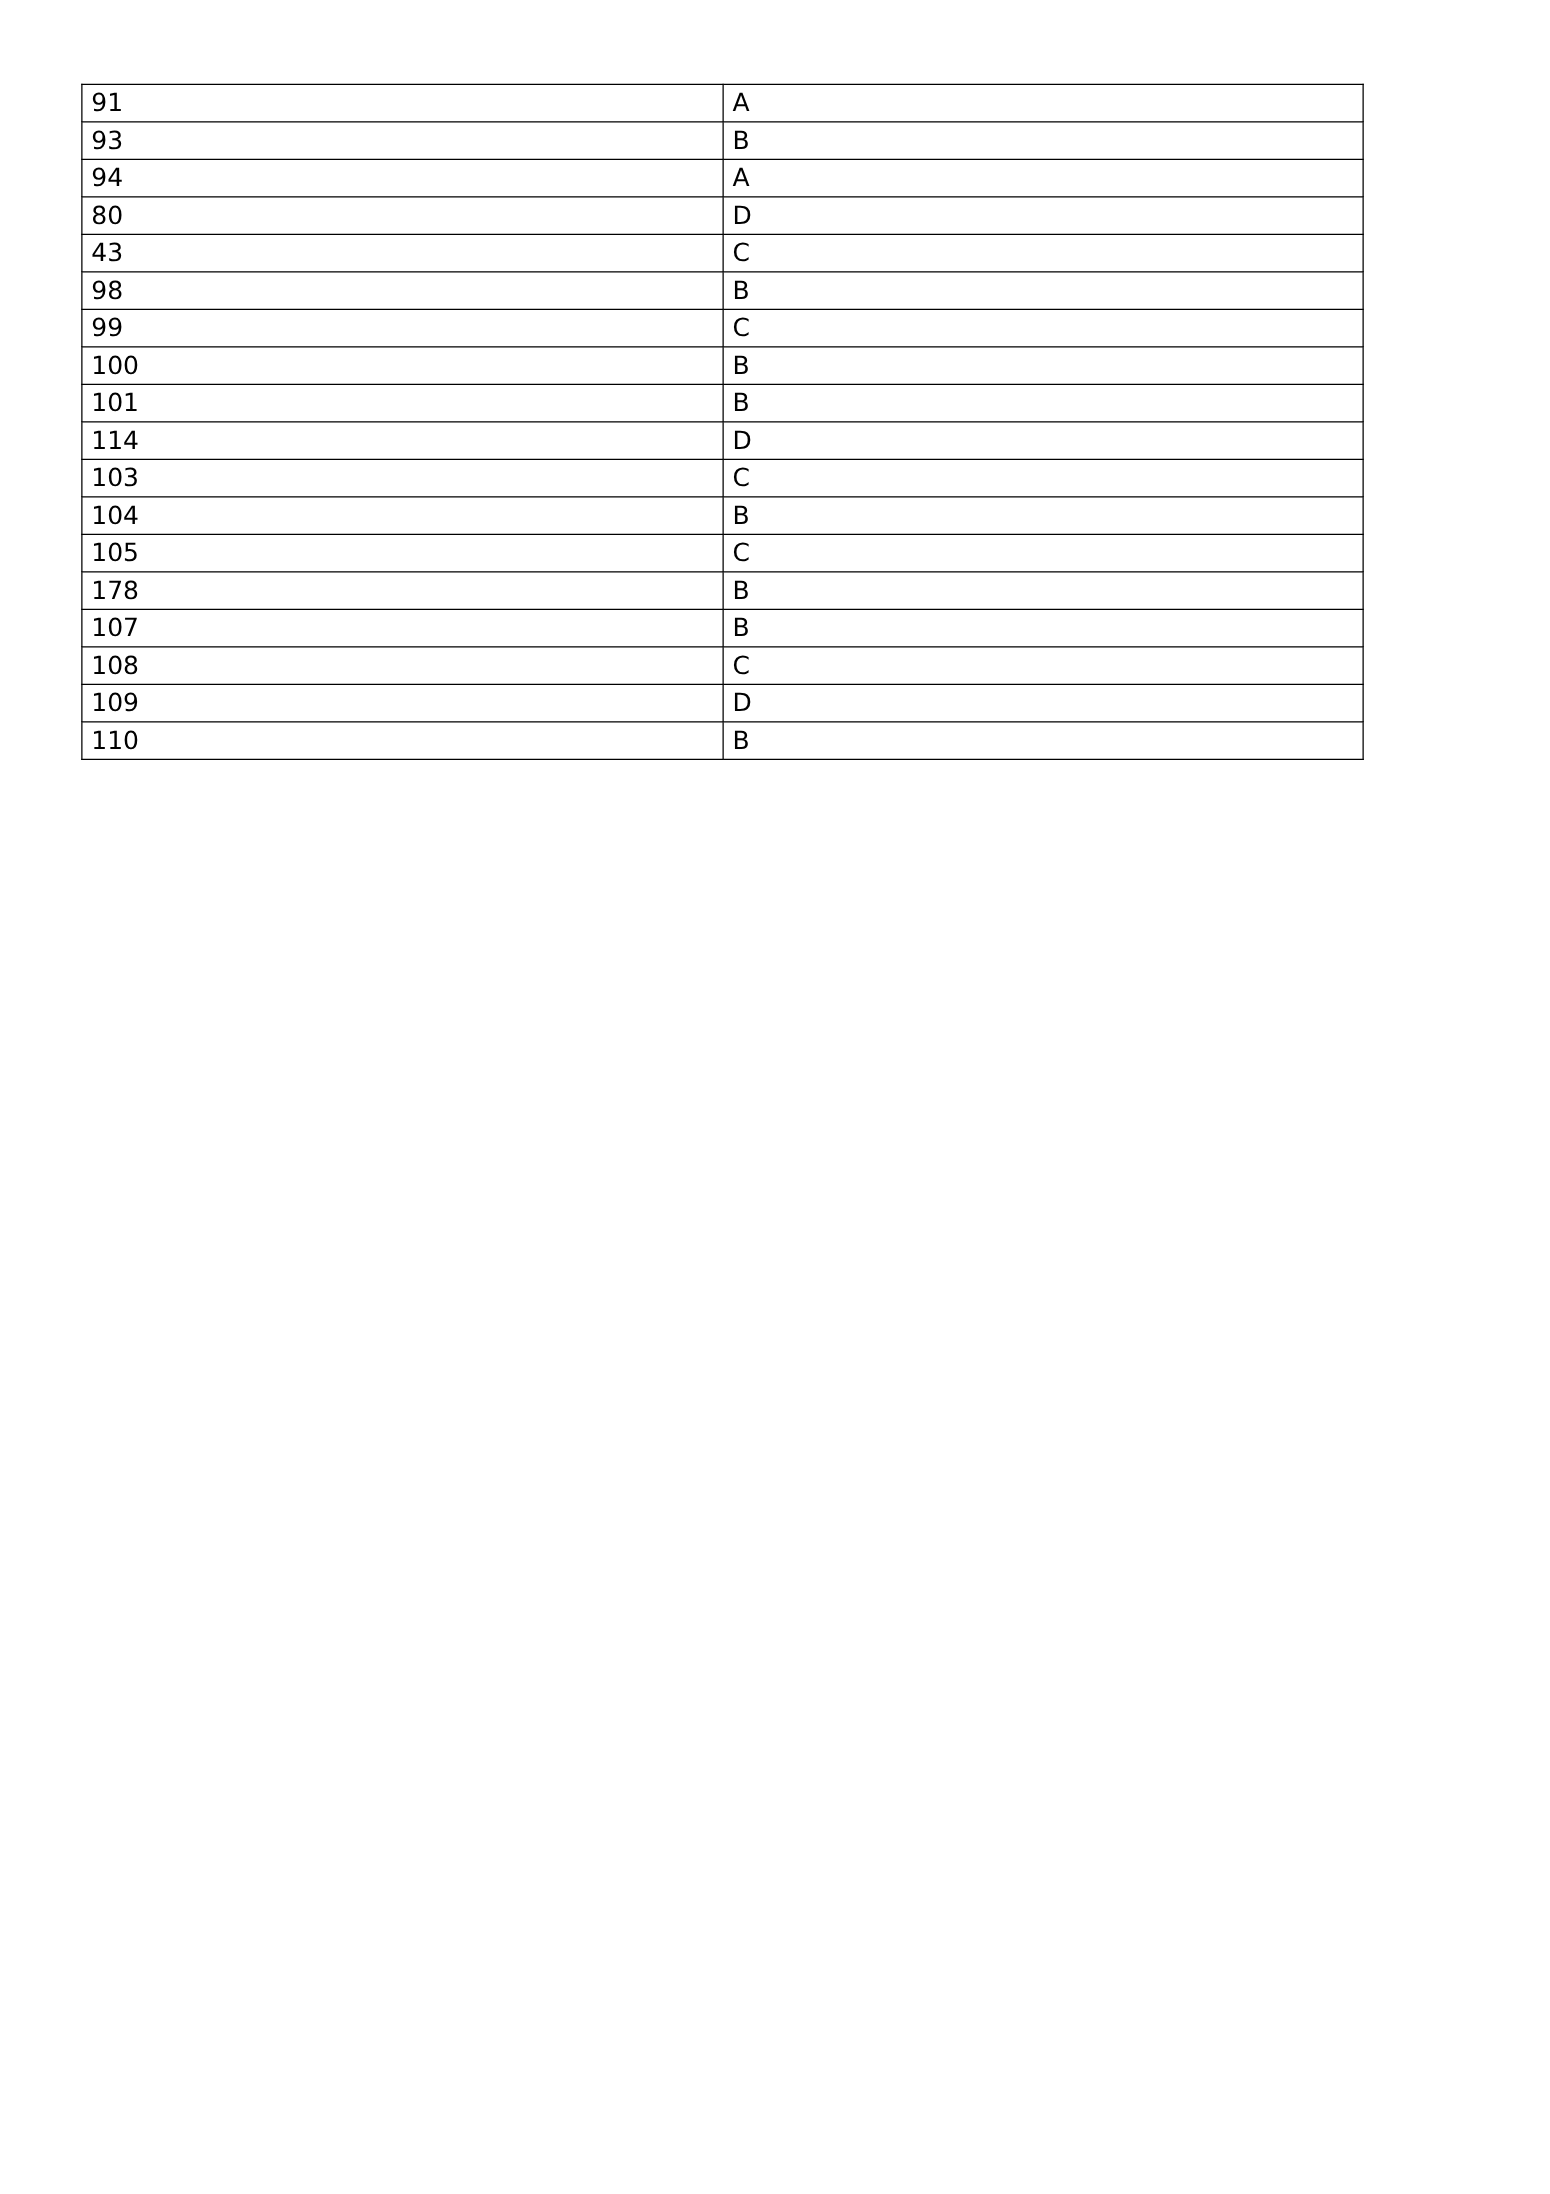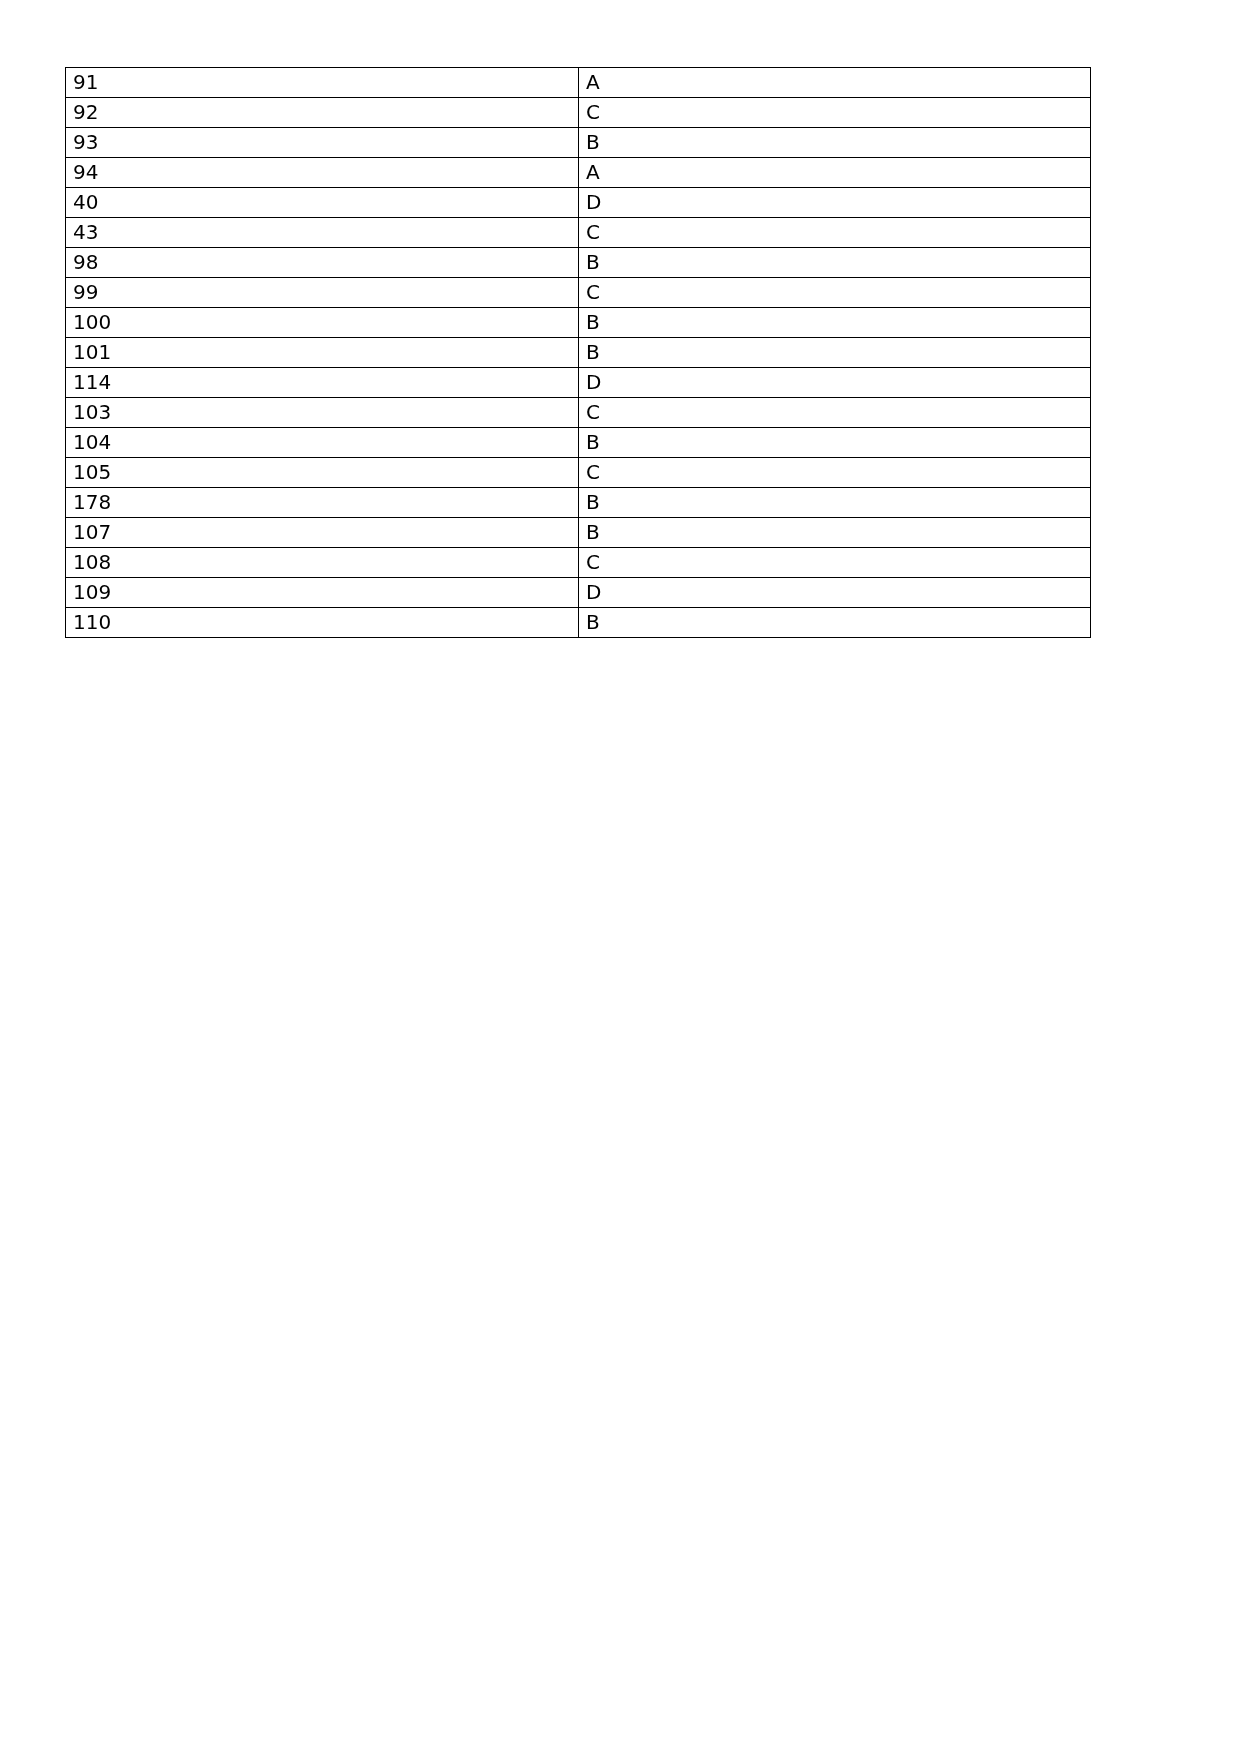--- a/index.html
+++ b/index.html
@@ -52,33 +52,29 @@
 <body>
 
 <div class="page">
   <table class="answer-table">
     <tbody>
         <tr>
           <td class="col-num">91</td>
           <td class="col-ans">A</td>
         </tr>
         <tr>
-          <td class="col-num">92</td>
-          <td class="col-ans">C</td>
-        </tr>
-        <tr>
           <td class="col-num">93</td>
           <td class="col-ans">B</td>
         </tr>
         <tr>
           <td class="col-num">94</td>
           <td class="col-ans">A</td>
         </tr>
         <tr>
-          <td class="col-num">40</td>
+          <td class="col-num">80</td>
           <td class="col-ans">D</td>
         </tr>
         <tr>
           <td class="col-num">43</td>
           <td class="col-ans">C</td>
         </tr>
         <tr>
           <td class="col-num">98</td>
           <td class="col-ans">B</td>
         </tr>

